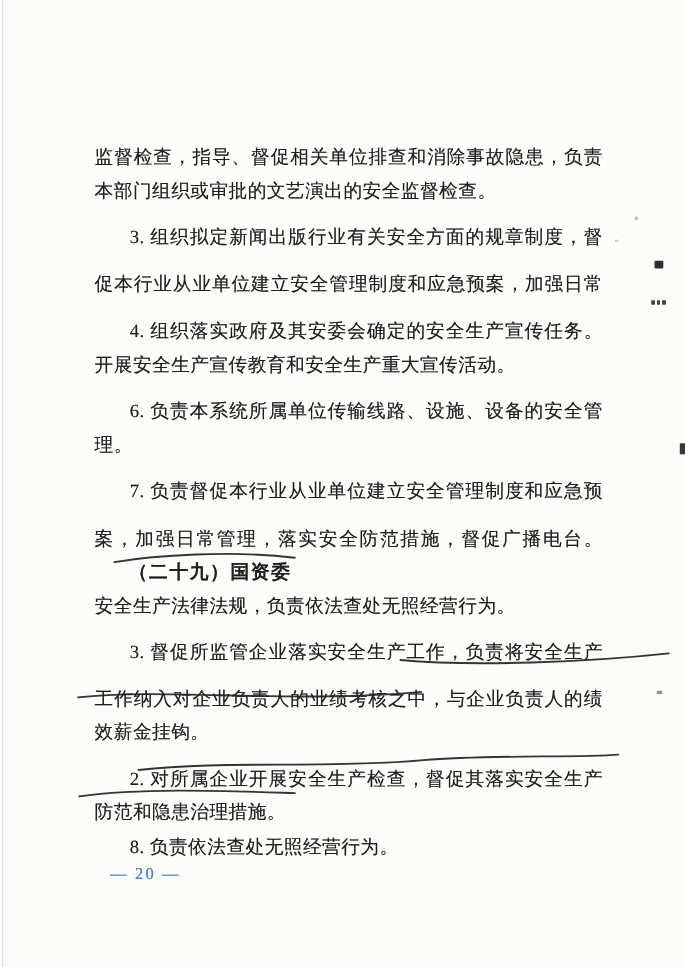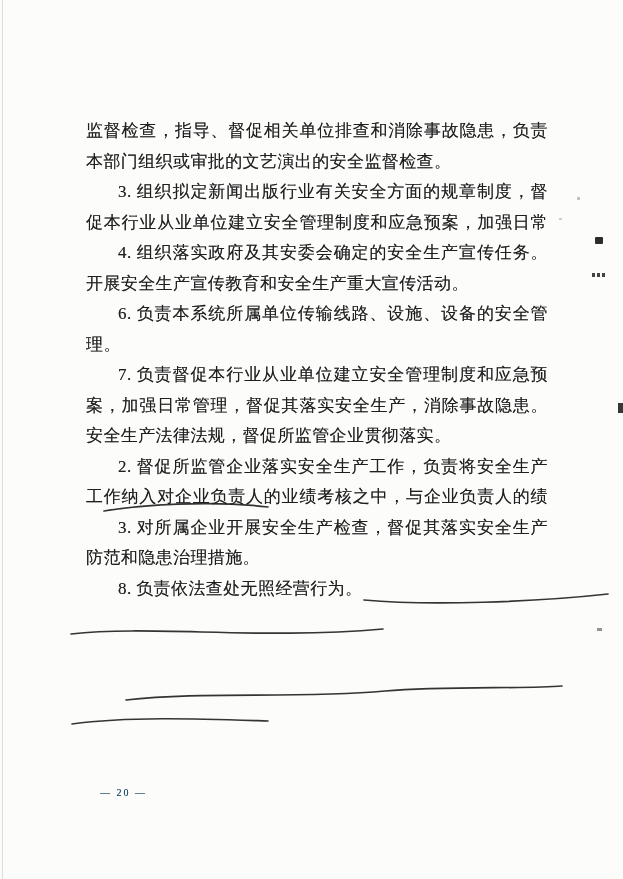--- a/index.html
+++ b/index.html
@@ -24,31 +24,31 @@
   }
   .ln{
     height:30.5px;line-height:30.5px;
     font-size:17px;letter-spacing:.4px;
     white-space:nowrap;
     color:#1f1f1f;
     text-shadow:0 0 .4px rgba(30,30,30,.55); 
   }
   .ln.j{
     white-space:normal;
-    text-align:justify;text-align-last:justify;
+    text-align:justify;text-align-last:justify;margin-top:12px;
   }
   .ln.ind{padding-left:32px;font-family:Liberation Serif, serif;}
   .ln.head{
     padding-left:31px;
     font-weight:700;
     letter-spacing:1.5px;
   }
   .footer{
     position:absolute;left:100px;top:787px;
-    font-size:10px;letter-spacing:2px;color:#0c4a6e;
+    font-size:15px;letter-spacing:2px;color:#3b82f6;
     text-shadow:0 0 .4px rgba(30,30,30,.5);
   }
   .pen{
     position:absolute;left:0;top:0;width:623px;height:879px;
     pointer-events:none;
   }
   .pen path{
     fill:none;stroke:#232323;stroke-width:1.7;
     stroke-linecap:round;opacity:.92;
   }
@@ -71,25 +71,27 @@
   <div class="textblock">
     <div class="ln j">监督检查，指导、督促相关单位排查和消除事故隐患，负责</div>
     <div class="ln">本部门组织或审批的文艺演出的安全监督检查。</div>
     <div class="ln ind j">3. 组织拟定新闻出版行业有关安全方面的规章制度，督</div>
     <div class="ln j">促本行业从业单位建立安全管理制度和应急预案，加强日常</div>
     <div class="ln ind j">4. 组织落实政府及其安委会确定的安全生产宣传任务。</div>
     <div class="ln">开展安全生产宣传教育和安全生产重大宣传活动。</div>
     <div class="ln ind j">6. 负责本系统所属单位传输线路、设施、设备的安全管</div>
     <div class="ln">理。</div>
     <div class="ln ind j">7. 负责督促本行业从业单位建立安全管理制度和应急预</div>
-    <div class="ln j">案，加强日常管理，督促其落实安全生产，消除事故隐患。</div>
-    <div class="ln">安全生产法律法规，督促所监管企业贯彻落实。</div>
-    <div class="ln ind j">2. 督促所监管企业落实安全生产工作，负责将安全生产</div>
+    <div class="ln j">案，加强日常管理，落实安全防范措施，督促广播电台。</div>
+    <div class="ln head">（二十九）国资委</div>
+    <div class="ln">安全生产法律法规，负责依法查处无照经营行为。</div>
+    <div class="ln ind j">3. 督促所监管企业落实安全生产工作，负责将安全生产</div>
     <div class="ln j">工作纳入对企业负责人的业绩考核之中，与企业负责人的绩</div>
-    <div class="ln ind j">3. 对所属企业开展安全生产检查，督促其落实安全生产</div>
+    <div class="ln">效薪金挂钩。</div>
+    <div class="ln ind j">2. 对所属企业开展安全生产检查，督促其落实安全生产</div>
     <div class="ln">防范和隐患治理措施。</div>
     <div class="ln ind">8. 负责依法查处无照经营行为。</div>
   </div>
 
   <div class="footer">— 20 —</div>
 
   <svg class="pen" viewBox="0 0 623 879">
     <path d="M104 511 C 140 505, 210 500, 268 507"></path>
     <path d="M364 600 C 430 606, 535 602, 608 594"></path>
     <path d="M71 634 C 150 625, 262 640, 383 629"></path>

